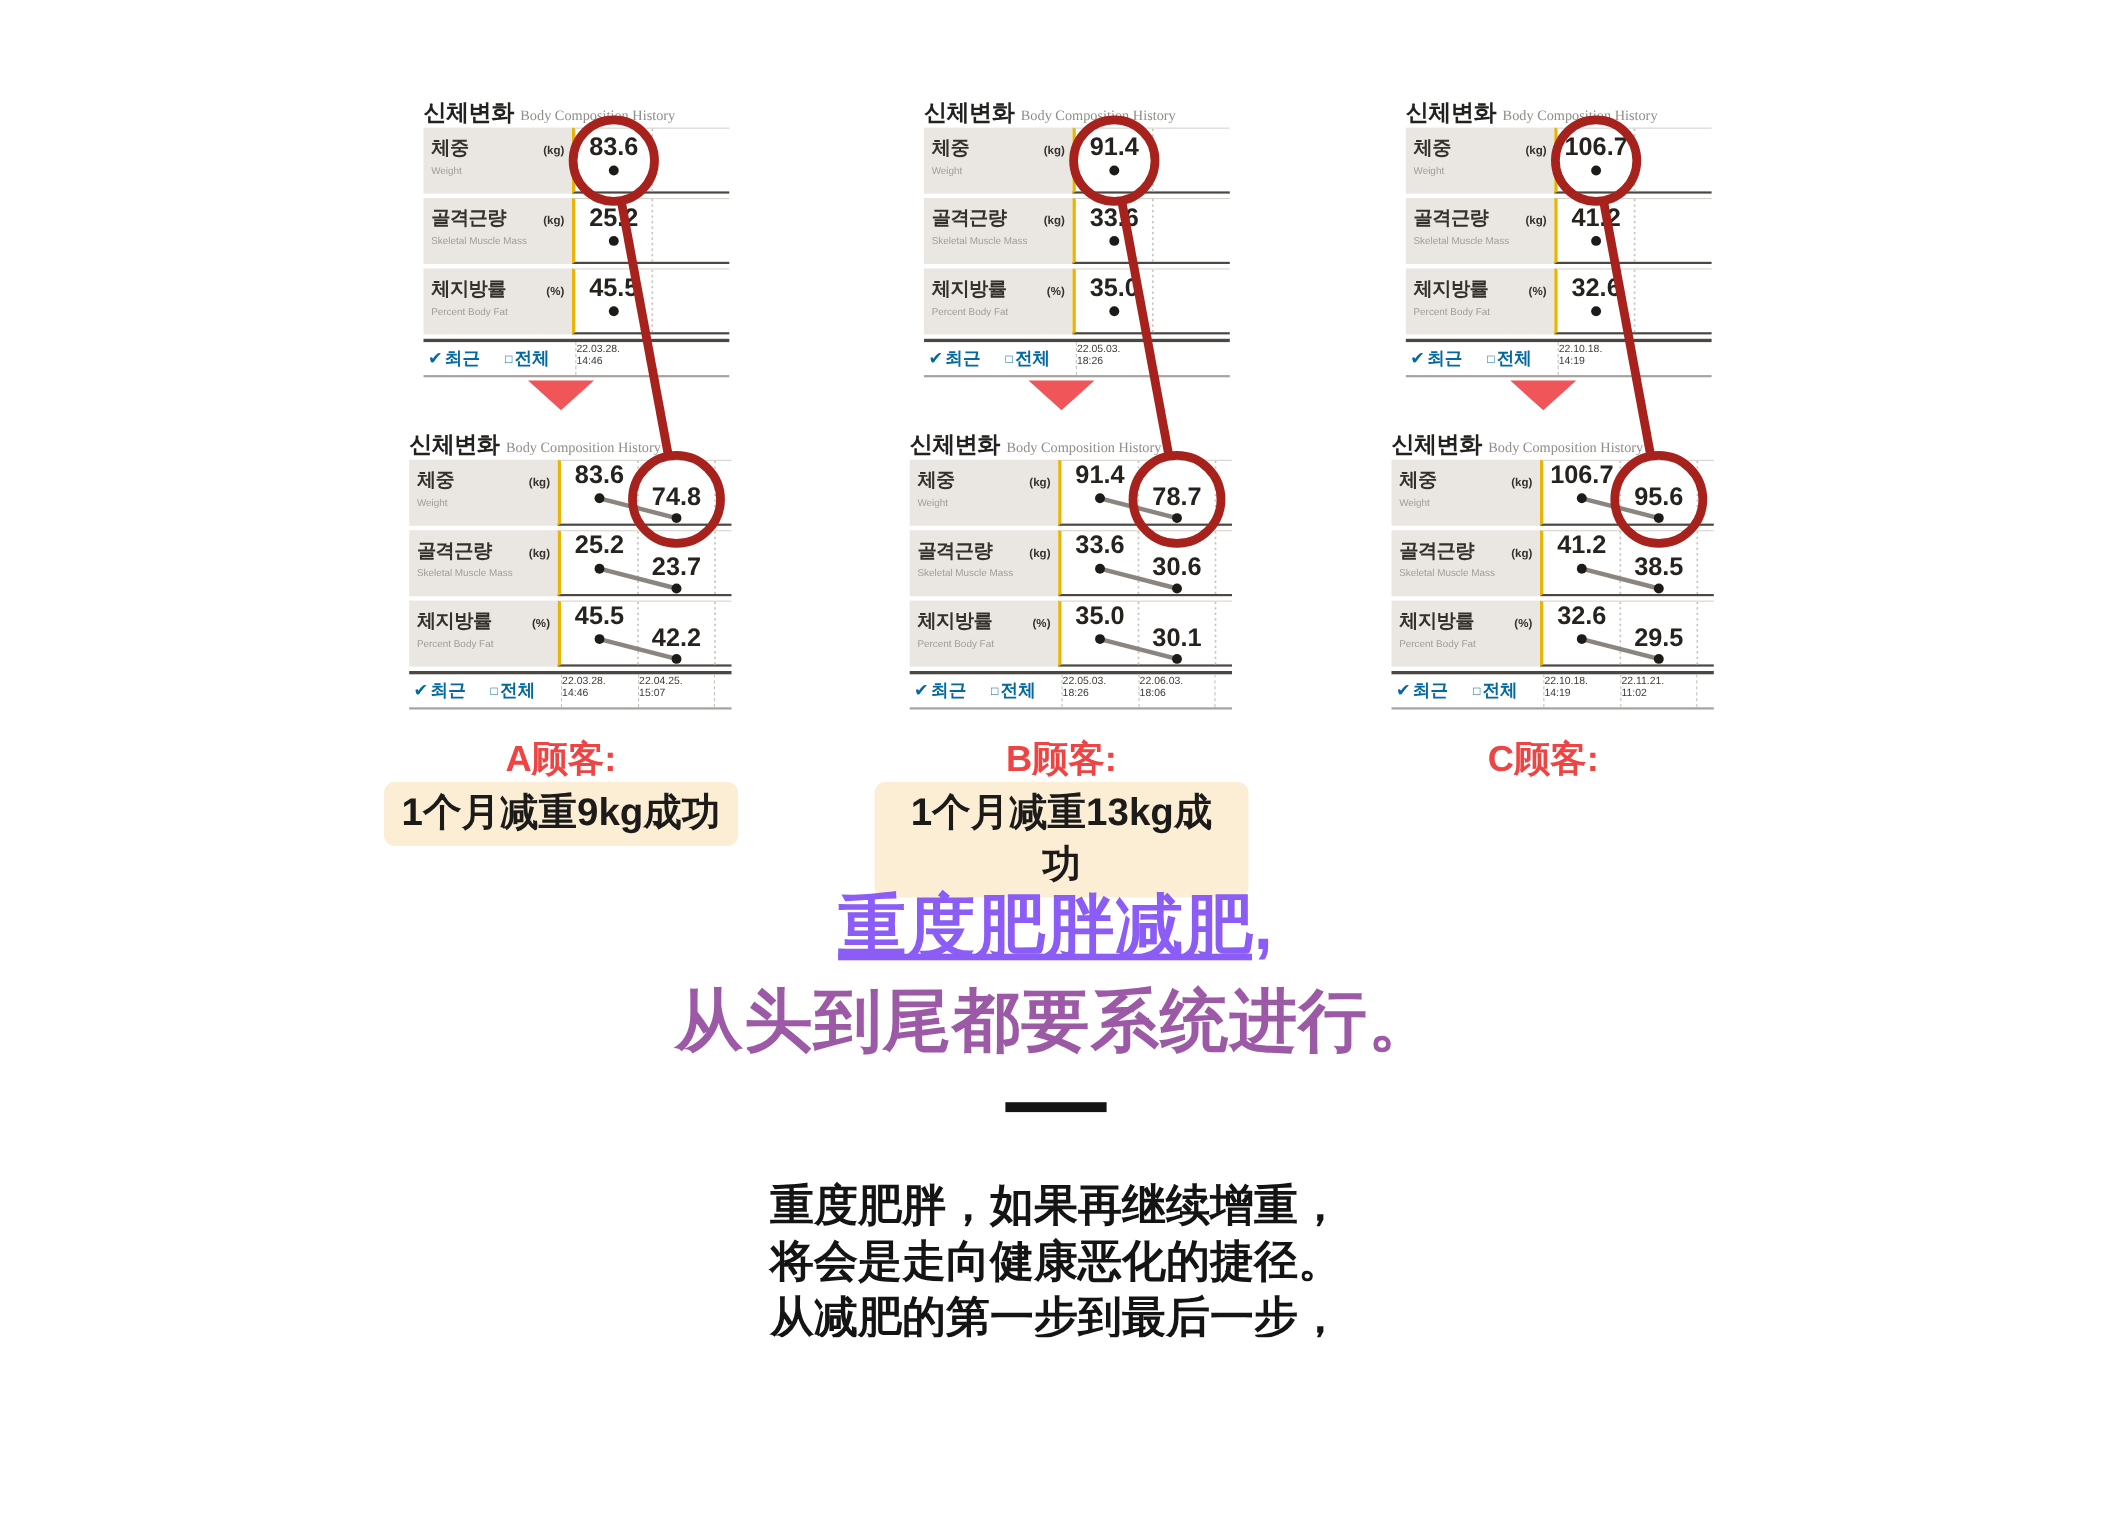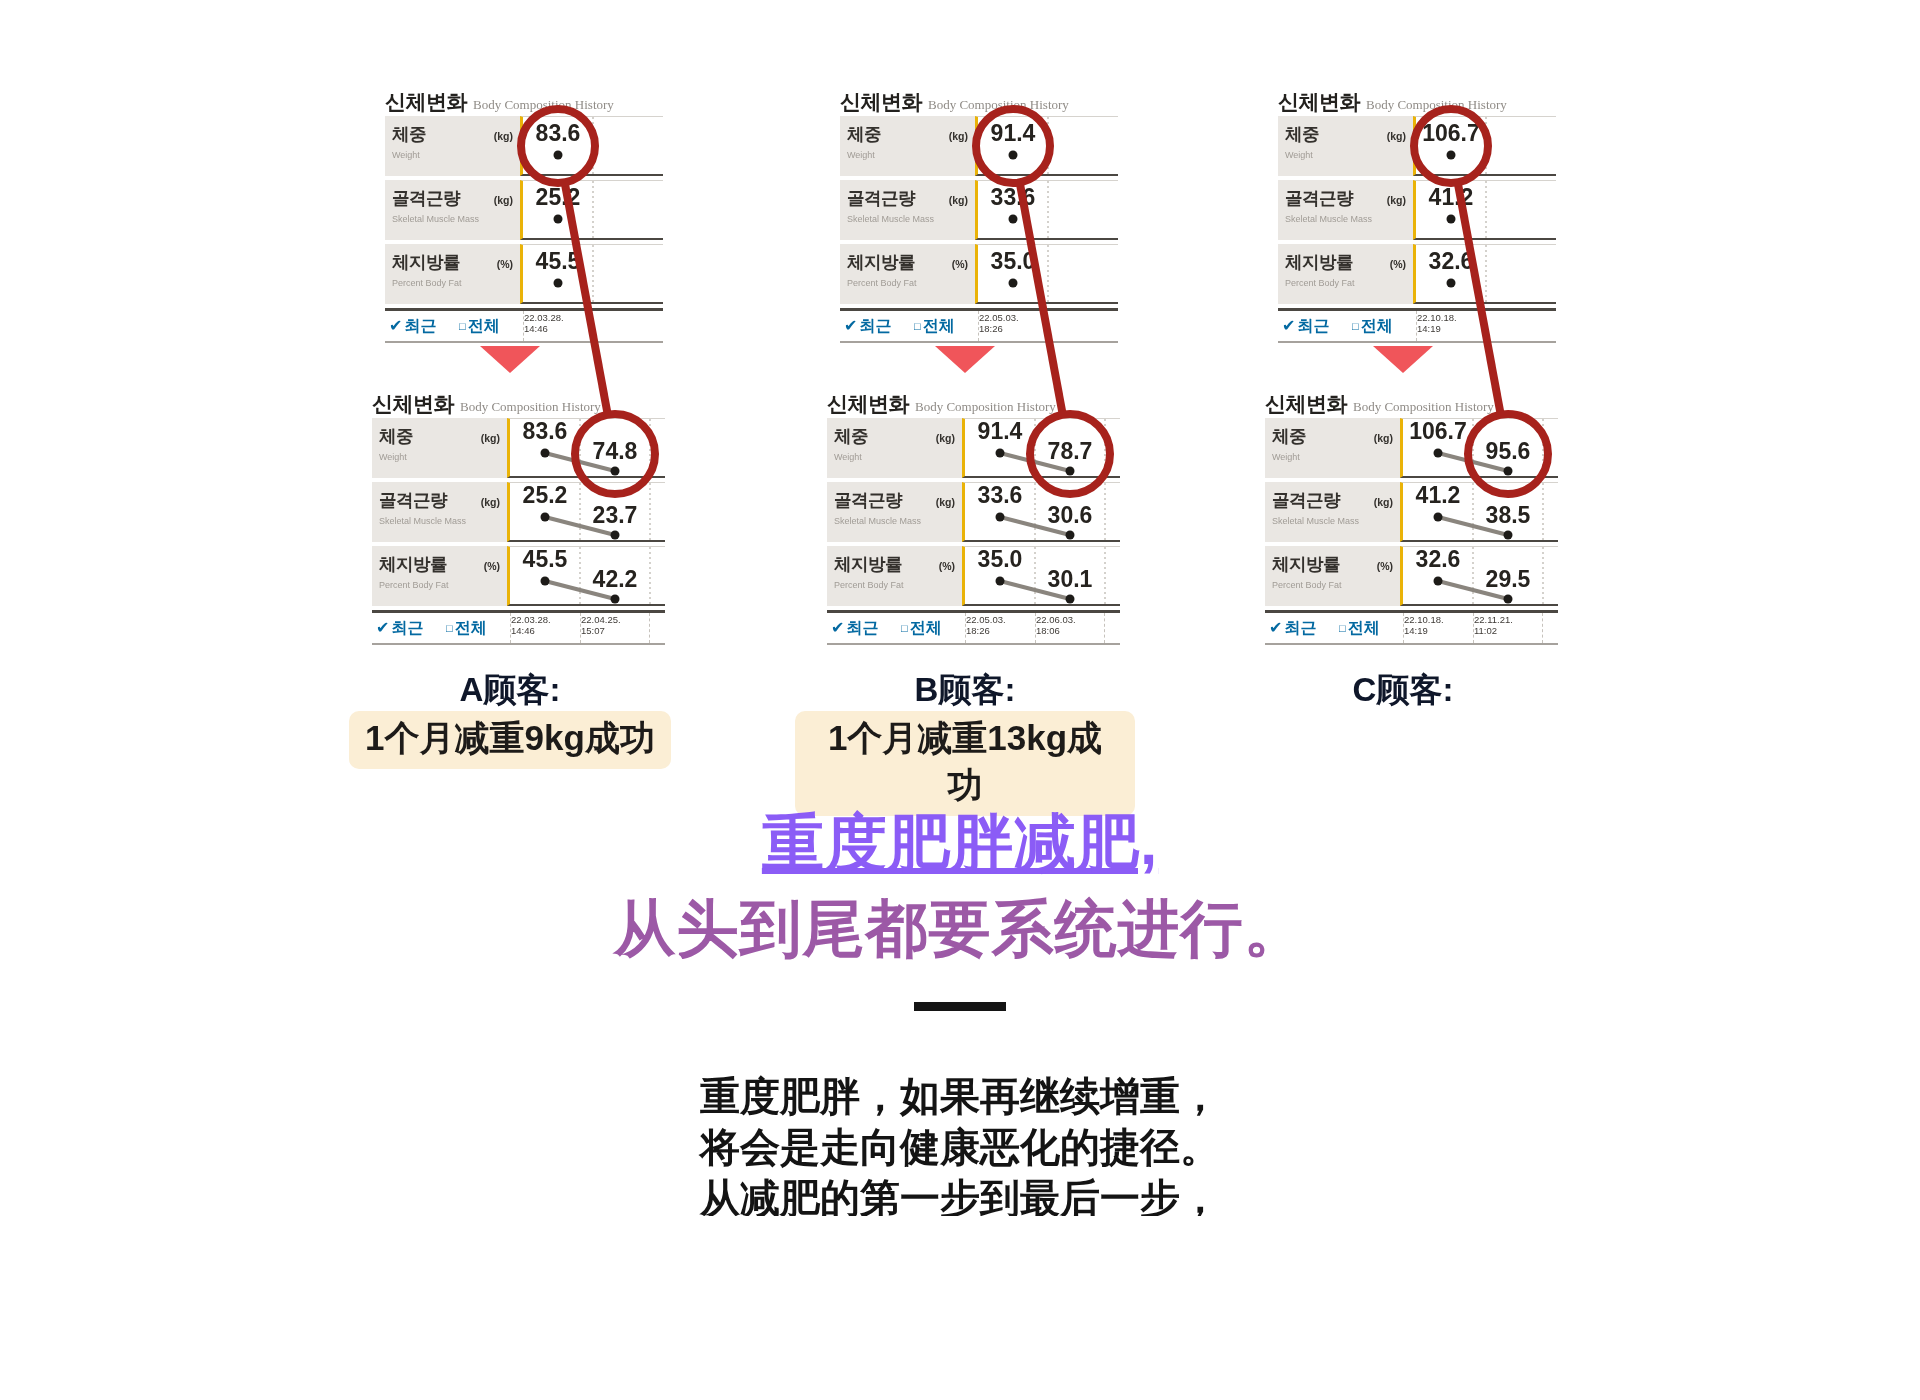--- a/index.html
+++ b/index.html
@@ -47,21 +47,21 @@
   .dc-1 { left:138px; } .dc-2 { left:208px; border-right:1px dashed #c6c2bc; }
 
   .arrow { position:absolute; top:258px; left:50%; margin-left:-30px; width:0; height:0;
            border-left:30px solid transparent; border-right:30px solid transparent;
            border-top:27px solid var(--arrow-red,#f0555a); }
 
   .overlay { position:absolute; left:0; top:0; z-index:5; pointer-events:none; }
   .overlay line, .overlay circle { stroke:var(--circle-red,#a7221c); fill:none; stroke-width:8; }
 
   .caption { position:absolute; top:584px; left:0; width:100%; text-align:center; }
-  .cap-title { font-size:33px; font-weight:800; line-height:36px; color:#0f172a; }
+  .cap-title { font-size:33px; font-weight:800; line-height:36px; color:#ef4444; }
   .cap-hl { display:inline-block; margin-top:3px; background:var(--highlight-bg,#fbeed5);
             font-size:35px; font-weight:800; padding:4px 16px 7px; border-radius:10px; color:#1d1b19; }
 
   
   .hero { position:absolute; top:800px; left:0; width:100%; text-align:center; }
   .hero-line { font-size:62px; font-weight:900; line-height:86px; letter-spacing:1px; }
   .hero-line1 { color:#8b5cf6;text-decoration:underline; }
   .hero-line2 { color:var(--purple,#9c59a6); }
   .divider { width:92px; height:9px; background:#141414; margin:30px auto 0; }
   .body-copy { margin-top:60px; font-size:40px; font-weight:700; line-height:51px; color:#141414; }

